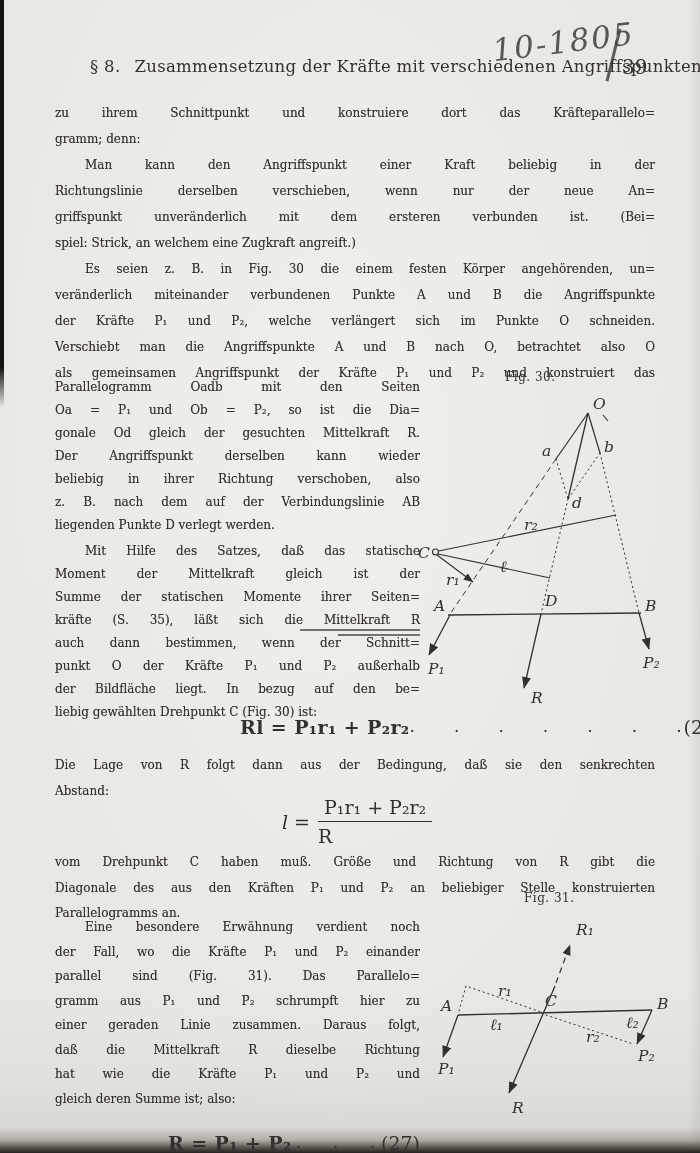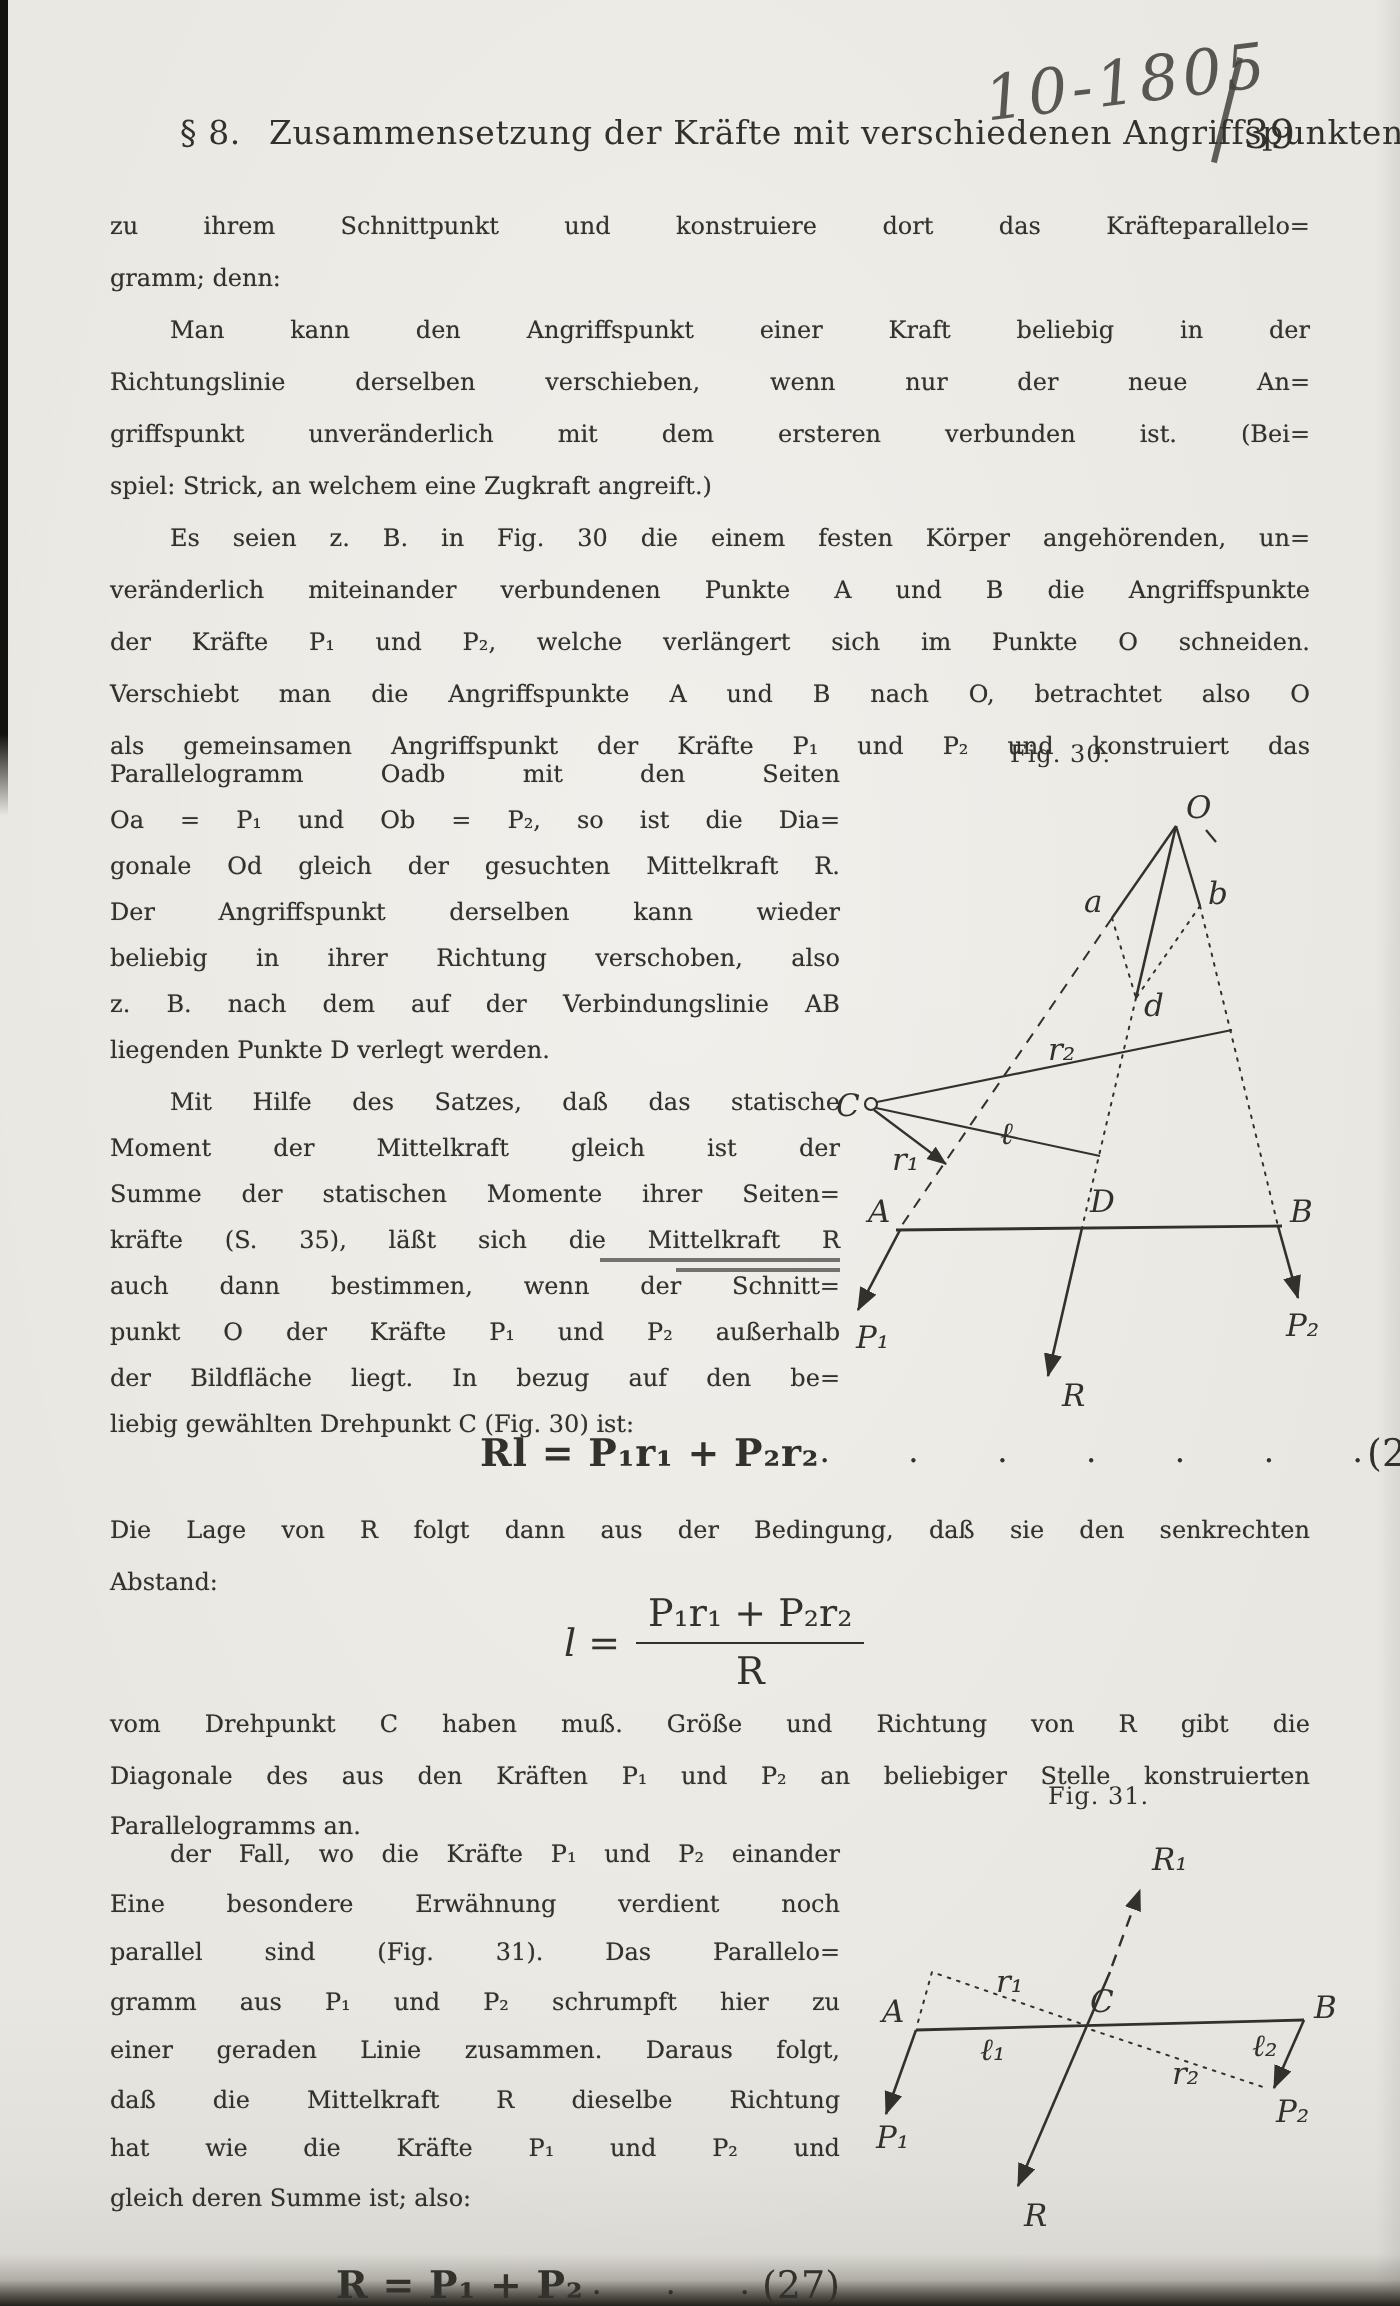--- a/index.html
+++ b/index.html
@@ -57,21 +57,21 @@
   .eq .body{font-weight:bold;letter-spacing:.4px;}
   .eq .dots{flex:1;text-align:center;font-size:17px;letter-spacing:2px;}
   .eq .num{font-size:19px;}
   #eq26{left:240px;top:716px;width:420px;}
   #eq27{left:168px;top:1132px;width:252px;}
 
   .formula{position:absolute;left:282px;top:796px;display:flex;align-items:center;
     font-size:19px;}
   .formula .lhs{font-style:italic;margin-right:6px;}
   .formula .equals{margin-right:8px;}
-  .frac{display:inline-flex;flex-direction:column;align-items:center;}
+  .frac{display:inline-flex;flex-direction:column;align-items:flex-start;}
   .frac .num{padding:0 6px 3px 6px;border-bottom:1.3px solid #33312c;}
   .frac .den{padding-top:3px;}
 
   
   .figcap{position:absolute;font-size:12px;letter-spacing:.5px;}
   #cap30{left:505px;top:370px;}
   #cap31{left:524px;top:891px;}
   .figsvg{position:absolute;}
   #fig30{left:415px;top:392px;}
   #fig31{left:418px;top:905px;}
@@ -134,22 +134,22 @@
   <div id="p5" class="para w-full nolast">
       <div class="tline">Die Lage von R folgt dann aus der Bedingung, daß sie den senkrechten</div>
       <div class="tline">Abstand:</div>
     </div>
   <div id="p6" class="para w-full nolast">
       <div class="tline">vom Drehpunkt C haben muß.  Größe und Richtung von R gibt die</div>
       <div class="tline">Diagonale des aus den Kräften P₁ und P₂ an beliebiger Stelle konstruierten</div>
       <div class="tline">Parallelogramms an.</div>
     </div>
   <div id="p7" class="para w-narrow nolast indent">
+      <div class="tline">Eine besondere Erwähnung verdient noch</div>
       <div class="tline">der Fall, wo die Kräfte P₁ und P₂ einander</div>
-      <div class="tline">Eine besondere Erwähnung verdient noch</div>
       <div class="tline">parallel sind (Fig. 31).  Das Parallelo=</div>
       <div class="tline">gramm aus P₁ und P₂ schrumpft hier zu</div>
       <div class="tline">einer geraden Linie zusammen.  Daraus folgt,</div>
       <div class="tline">daß die Mittelkraft R dieselbe Richtung</div>
       <div class="tline">hat wie die Kräfte P₁ und P₂ und</div>
       <div class="tline">gleich deren Summe ist; also:</div>
     </div>
 
   <div class="mark" style="left:300px;top:629px;width:120px;"></div>
   <div class="mark" style="left:338px;top:634px;width:82px;"></div>

